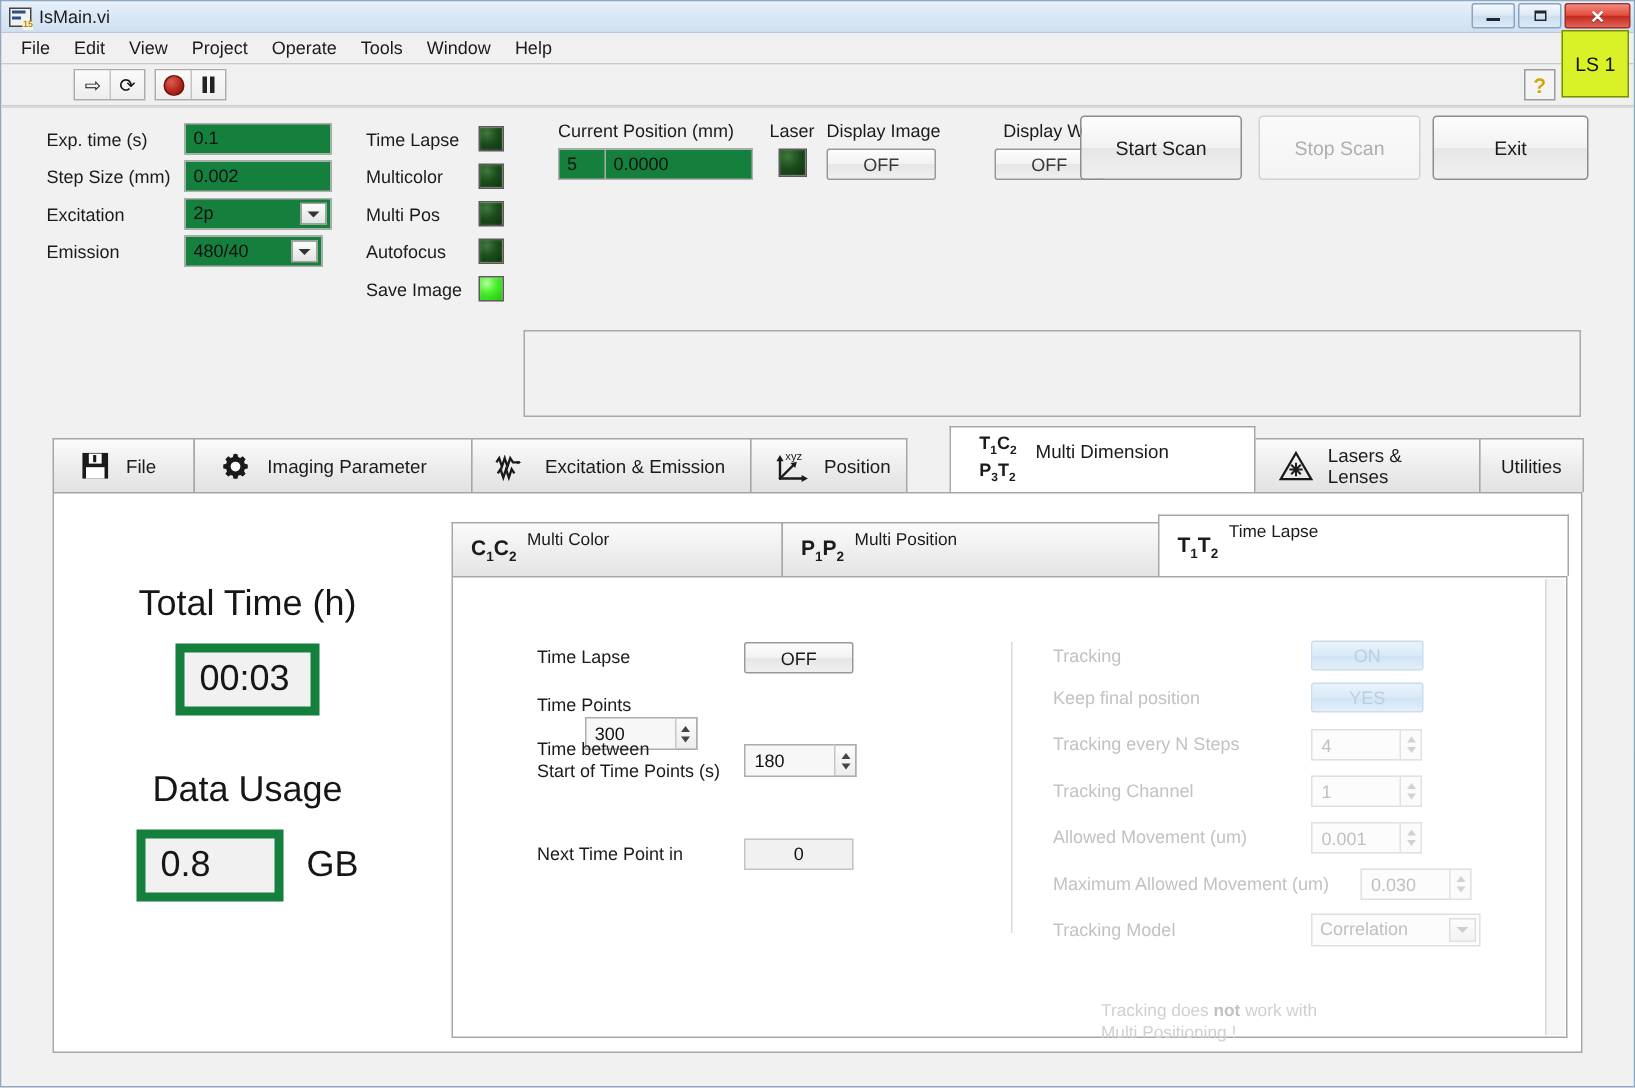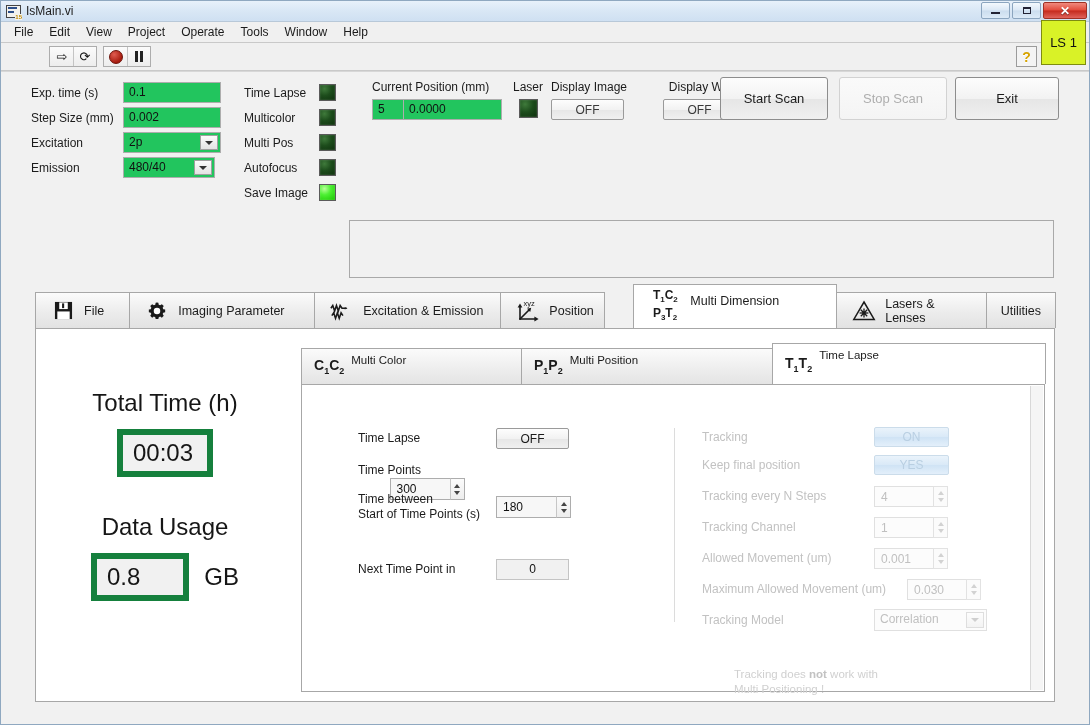--- a/index.html
+++ b/index.html
@@ -148,21 +148,21 @@
   
   #settings { position:absolute; left:0; top:0; right:0; height:125px; }
 
   .lbl { font-size:12px; color:#1b1b1b; }
   .field {
     background:#f4f4f4; border:1px solid #adadad;
     box-sizing:border-box; font-size:12px; color:#111;
     padding: 2px 5px; height:21px; line-height:15px;
     font-family:"Liberation Sans",sans-serif;
   }
-  .field.white { background:#22c55e; }
+  .field.white { background:#15803d; }
   .combo { position:relative; padding-right:24px; }
   .combo .arrowbox {
     position:absolute; right:2px; top:2px; width:18px; height:15px;
     border:1px solid #a0a0a0; background:linear-gradient(180deg,#fcfcfc,#e3e3e3);
     display:flex;align-items:center;justify-content:center; box-sizing:border-box;
   }
   .combo .arrowbox i {
     display:block; width:0;height:0;border-left:4px solid transparent;
     border-right:4px solid transparent;border-top:4px solid #333;
   }

